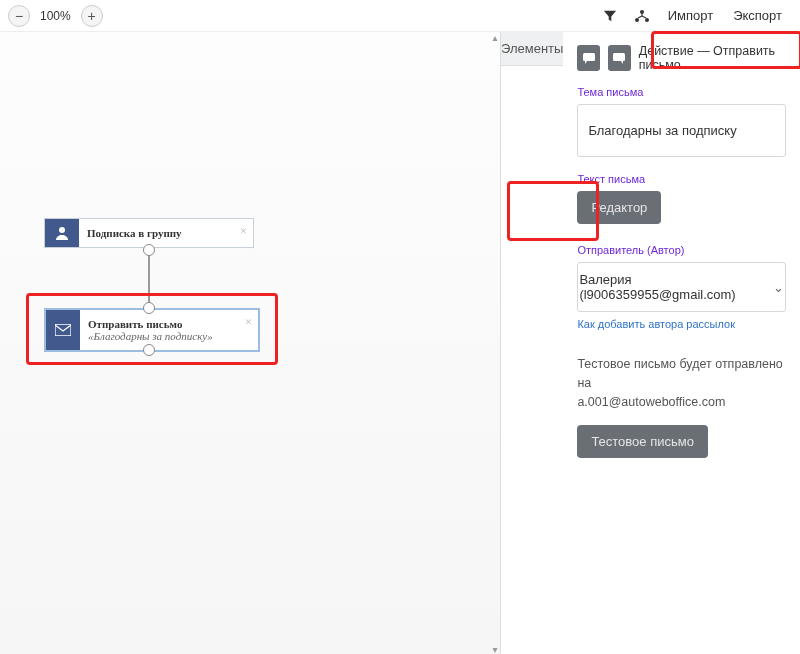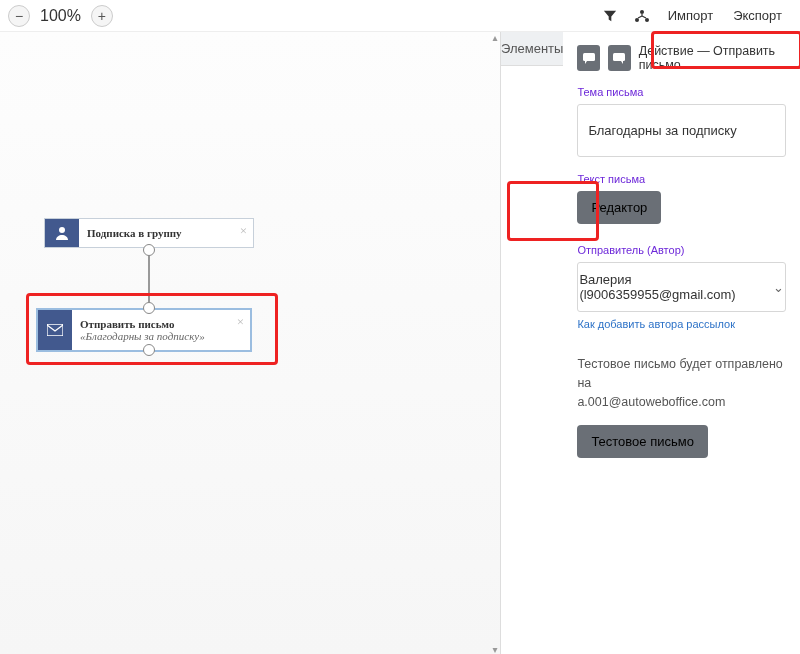--- a/index.html
+++ b/index.html
@@ -26,21 +26,21 @@
     width: 22px; height: 22px;
     border-radius: 50%;
     border: 1px solid #ccc;
     background: #f5f5f5;
     display: flex; align-items: center; justify-content: center;
     cursor: pointer;
     color: #555;
     font-size: 14px;
     line-height: 1;
   }
-  .zoom-label { margin: 0 10px; font-size: 16px; color: #333; }
+  .zoom-label { margin: 0 10px; font-size: 12px; color: #333; }
   .toolbar-spacer { flex: 1; }
   .toolbar-icon {
     width: 24px; height: 24px;
     display: flex; align-items: center; justify-content: center;
     color: #333; cursor: pointer; margin: 0 4px;
   }
   .toolbar-link { margin: 0 10px; color: #333; cursor: pointer; font-size: 13px; }
 
   
   .main {
@@ -169,21 +169,21 @@
     border: 1px solid #d7d7d7;
     border-radius: 3px;
     padding: 18px 10px;
     font-size: 13px;
     color: #333;
     background: #fff;
   }
   .btn-dark {
     display: inline-block;
     background: #6a6f76;
-    color: #000000;
+    color: #e5e5e5;
     border: none;
     border-radius: 4px;
     padding: 9px 14px;
     font-size: 13px;
     cursor: pointer;
   }
   .select {
     width: 100%;
     border: 1px solid #d7d7d7;
     border-radius: 3px;
@@ -238,21 +238,21 @@
             <path d="M2 15c0-3 3-5 6-5s6 2 6 5" fill="#fff"></path>
           </svg>
       </div>
       <div class="body">
         <span class="title">Подписка в группу</span>
         <span class="close">×</span>
       </div>
     </div>
     <div class="handle" style="left:143px; top:212px;"></div>
 
-    <div class="node selected" style="left:36px; top:276px; width:216px;">
+    <div class="node selected" style="left:44px; top:276px; width:216px;">
       <div class="icon-box">
         <svg width="16" height="12" viewBox="0 0 16 12">
             <rect x="0" y="0" width="16" height="12" rx="1" fill="none" stroke="#fff" stroke-width="1.3"></rect>
             <path d="M0 1l8 6 8-6" fill="none" stroke="#fff" stroke-width="1.3"></path>
           </svg>
       </div>
       <div class="body">
         <span class="title">Отправить письмо </span><span class="subtitle">«Благодарны за подписку»</span>
         <span class="close">×</span>
       </div>

